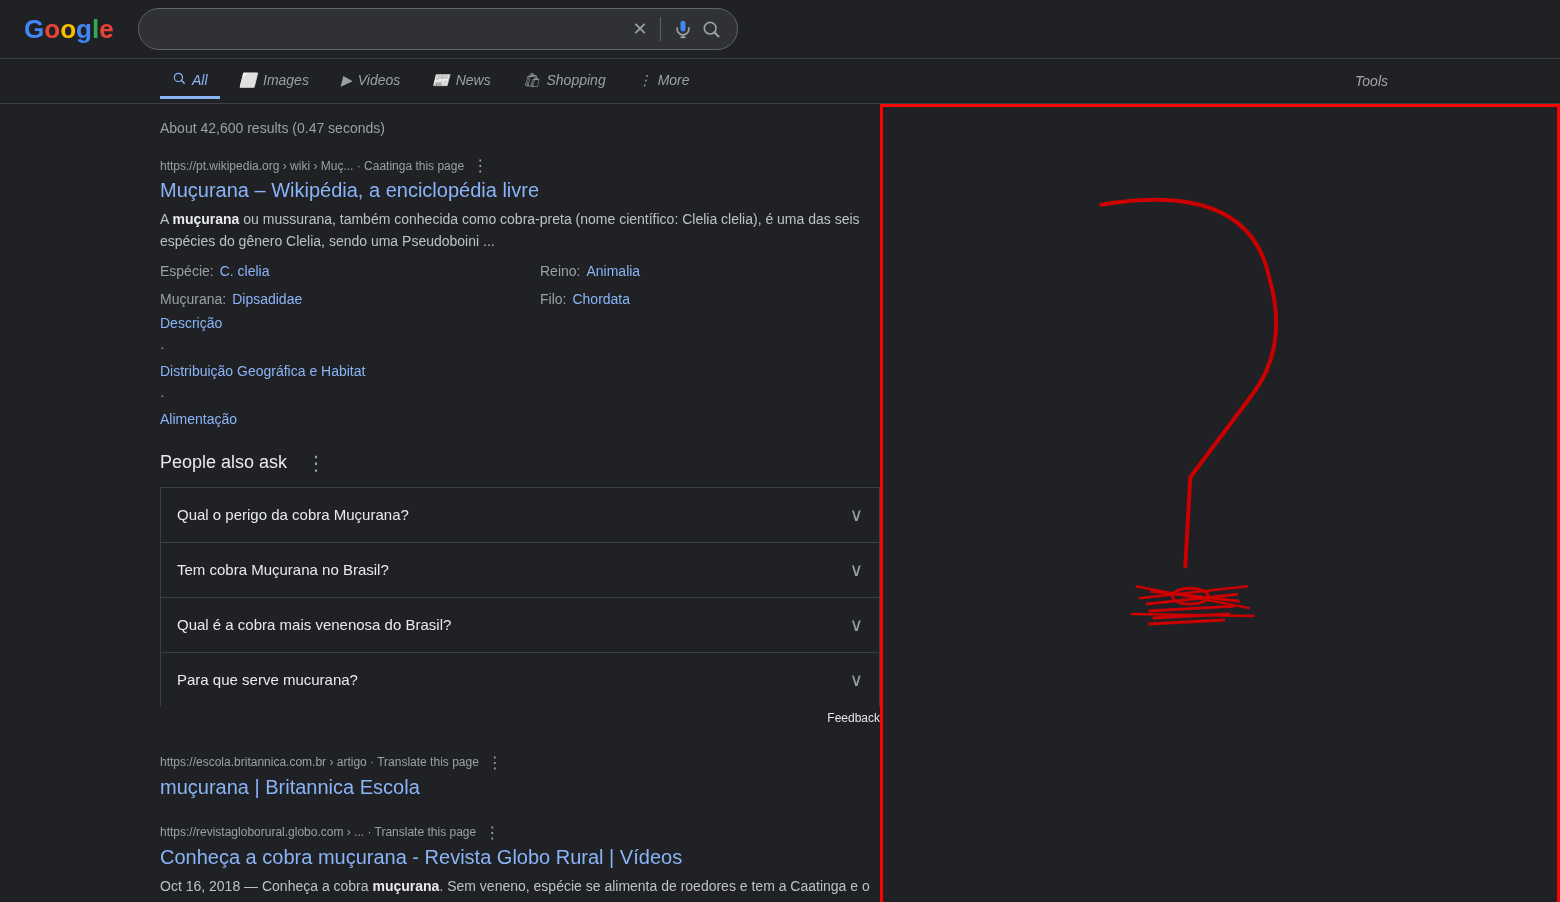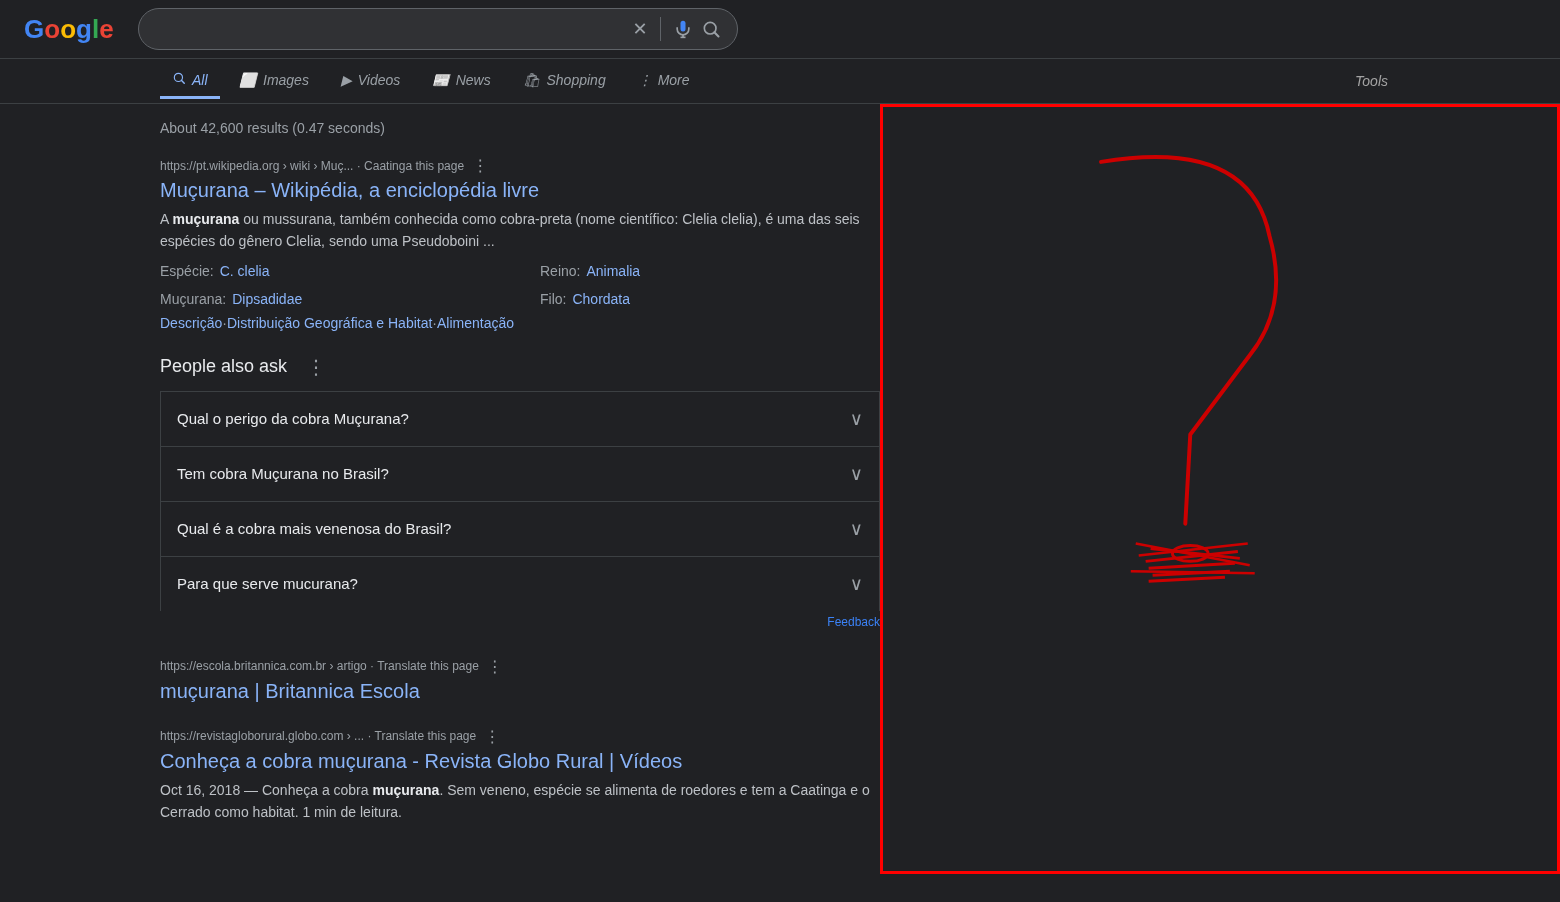--- a/index.html
+++ b/index.html
@@ -187,22 +187,24 @@
       color: #9aa0a6;
     }
     .info-value {
       color: #8ab4f8;
       cursor: pointer;
     }
 
     
     .breadcrumb-links {
       display: flex;
+      gap: 8px;
       margin-top: 8px;
       font-size: 14px;
+      flex-direction: column;
     }
     .breadcrumb-links a {
       color: #8ab4f8;
       cursor: pointer;
       text-decoration: none;
     }
     .breadcrumb-sep {
       color: #9aa0a6;
     }
 
@@ -241,21 +243,21 @@
       border-bottom: 1px solid #3c4043;
       border-radius: 0 0 8px 8px;
     }
     .paa-chevron {
       color: #9aa0a6;
       font-size: 18px;
     }
     .feedback-row {
       text-align: right;
       font-size: 12px;
-      color: #3b82f6;
+      color: #e5e5e5;
       padding: 4px 0;
       cursor: pointer;
     }
 
     
     .right-panel {
       flex: 1;
       border: 3px solid #ff0000;
       margin: 0;
       position: relative;

